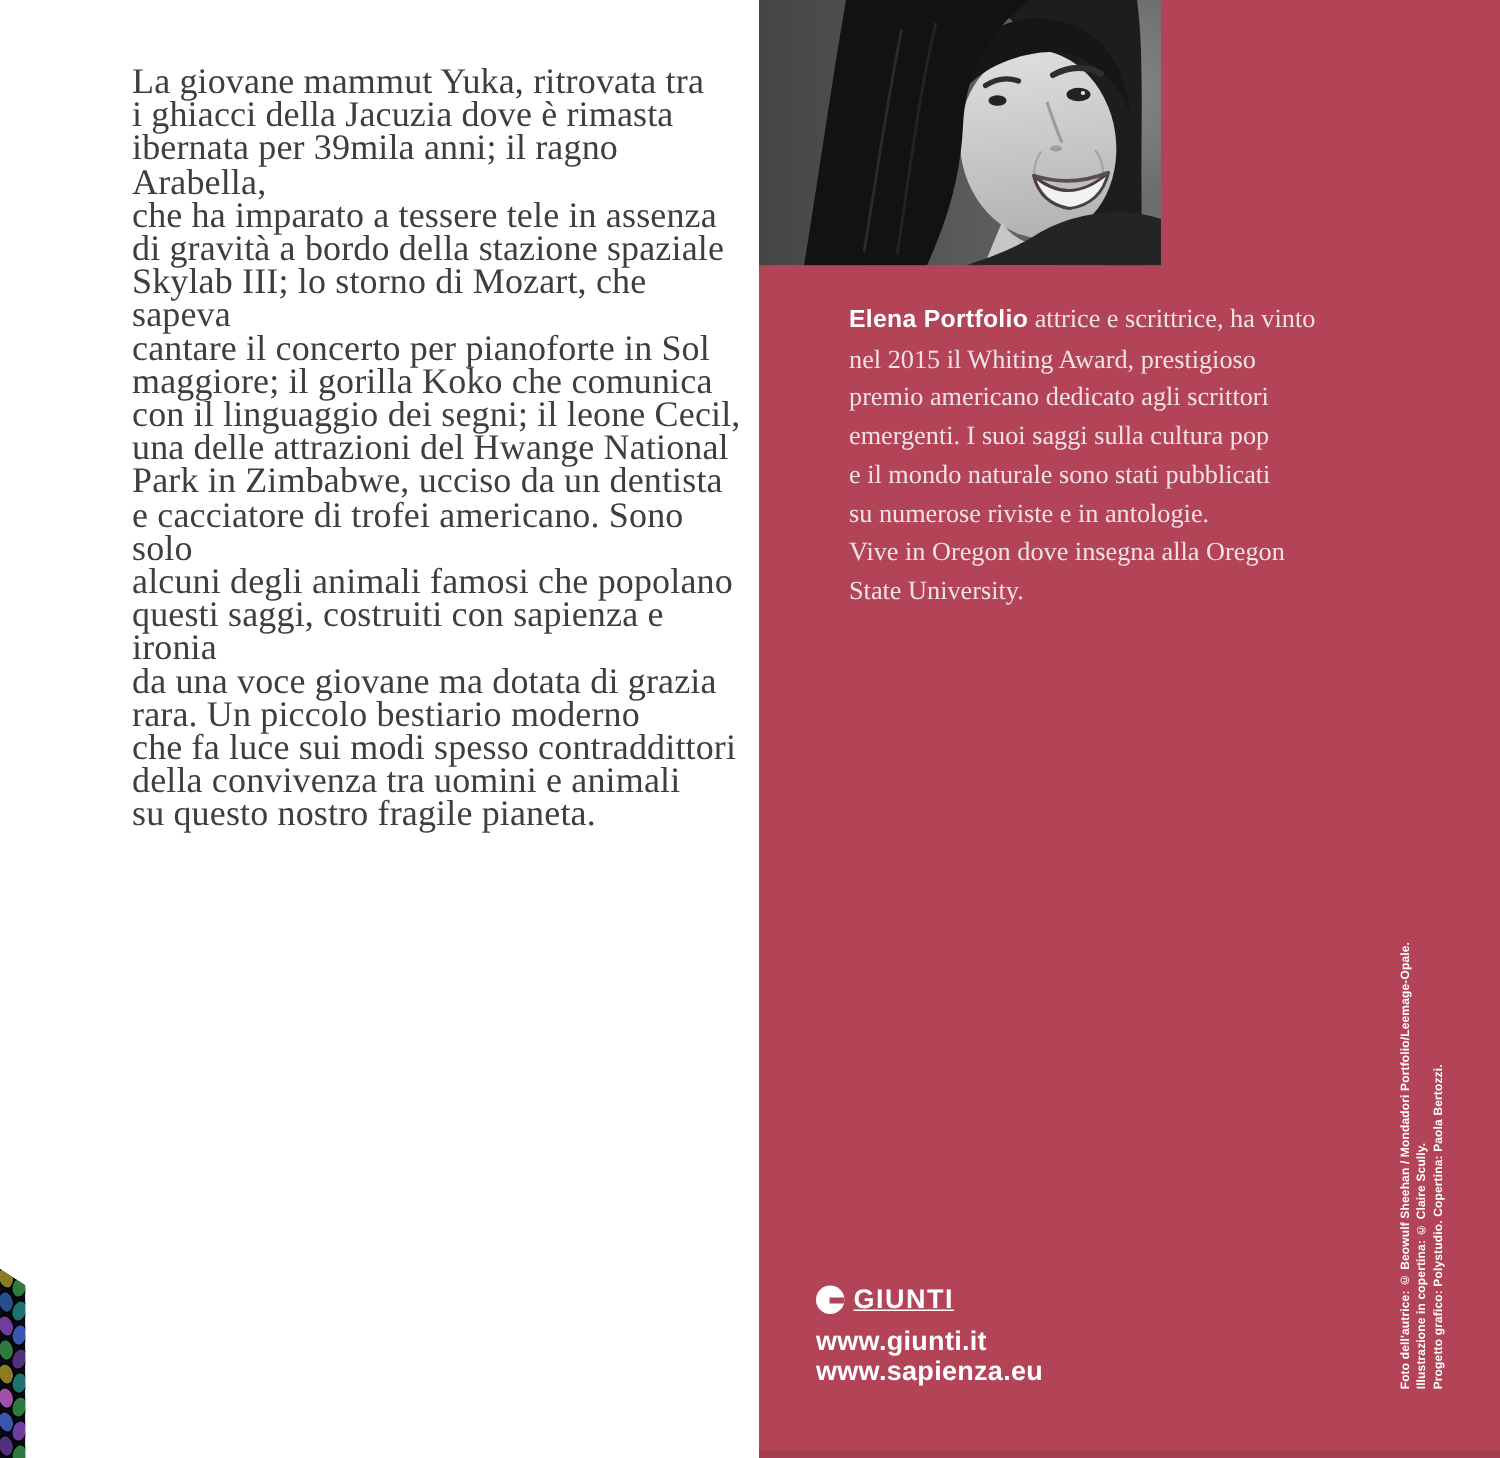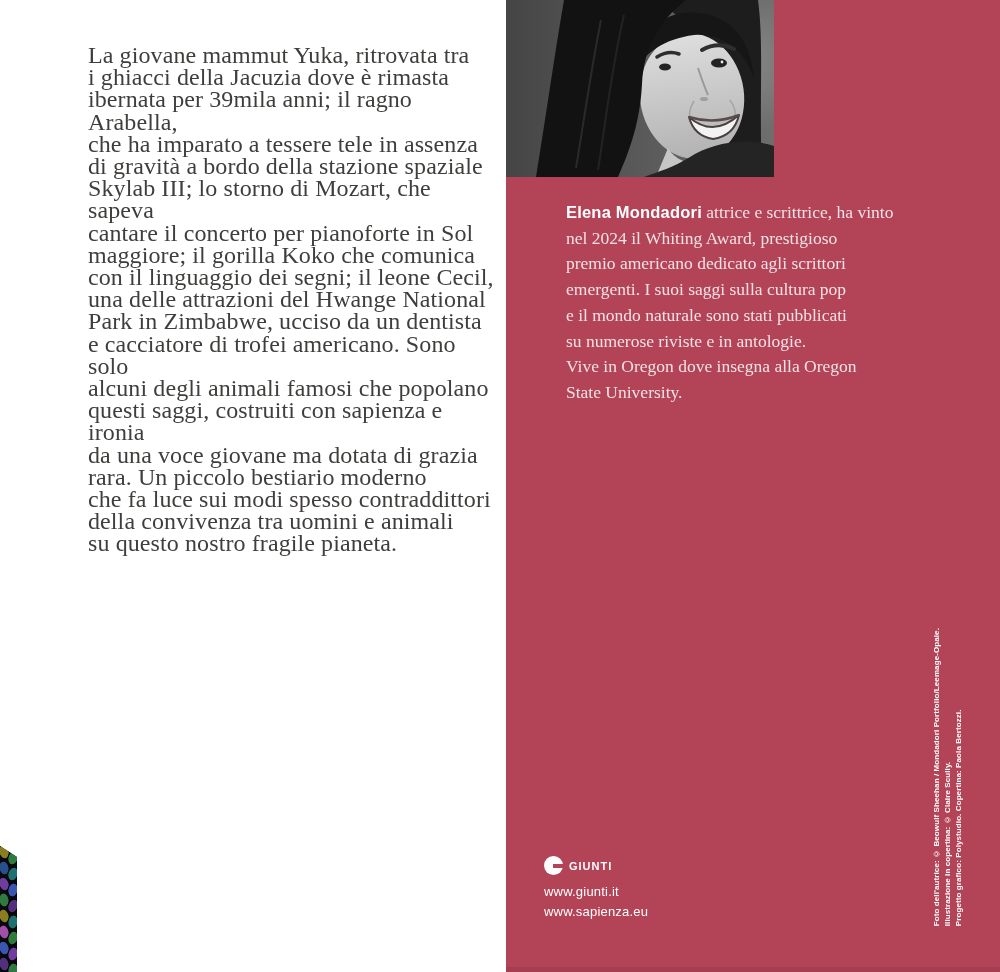--- a/index.html
+++ b/index.html
@@ -64,24 +64,24 @@
   .publisher-row{display:flex;align-items:center;gap:6px;}
   .g-mark{
     position:relative;display:inline-block;width:19px;height:19px;
     background:#ffffff;border-radius:50%;flex:0 0 auto;
   }
   .g-mark::after{
     content:"";position:absolute;right:0;top:8px;width:10px;height:4px;
     background:var(--panel);
   }
   .publisher-name{
-    font-weight:bold;font-size:11px;letter-spacing:1px;
+    font-weight:bold;font-size:18px;letter-spacing:1px;text-decoration:underline;
   }
   .websites{
-    margin-top:7px;font-weight:normal;font-size:13px;line-height:20px;
+    margin-top:7px;font-weight:bold;font-size:18px;line-height:20px;
     letter-spacing:.2px;
   }
   
   .credits{
     position:absolute;right:36px;bottom:46px;
     writing-mode:vertical-rl;transform:rotate(180deg);
     font-family:"Liberation Sans", sans-serif;
     font-weight:bold;font-size:8px;line-height:11px;
     color:#ffffff;letter-spacing:.1px;
   }
@@ -191,22 +191,22 @@
 
         <path d="M188,101 Q181,112 185,122" stroke="#a5a5a5" stroke-width="1.5" fill="none"></path>
         <path d="M224,100 Q232,111 228,121" stroke="#a5a5a5" stroke-width="1.5" fill="none"></path>
 
         <path d="M183,117 Q207,138 233,115 Q228,136 207,139 Q188,136 183,117 Z" fill="#f2f2f2" stroke="#4a4040" stroke-width="2" stroke-linejoin="round"></path>
         <path d="M183,117 Q208,125 233,115" stroke="#5a4d4d" stroke-width="2.5" fill="none"></path>
       </svg>
     </div>
 
     <p class="bio">
-      <strong class="author-name">Elena Mondadori</strong><span class="bio-text"> attrice e scrittrice, ha vinto
-nel 2024 il Whiting Award, prestigioso
+      <strong class="author-name">Elena Portfolio</strong><span class="bio-text"> attrice e scrittrice, ha vinto
+nel 2015 il Whiting Award, prestigioso
 premio americano dedicato agli scrittori
 emergenti. I suoi saggi sulla cultura pop
 e il mondo naturale sono stati pubblicati
 su numerose riviste e in antologie.
 Vive in Oregon dove insegna alla Oregon
 State University.</span>
     </p>
 
     <div class="publisher">
       <div class="publisher-row">

